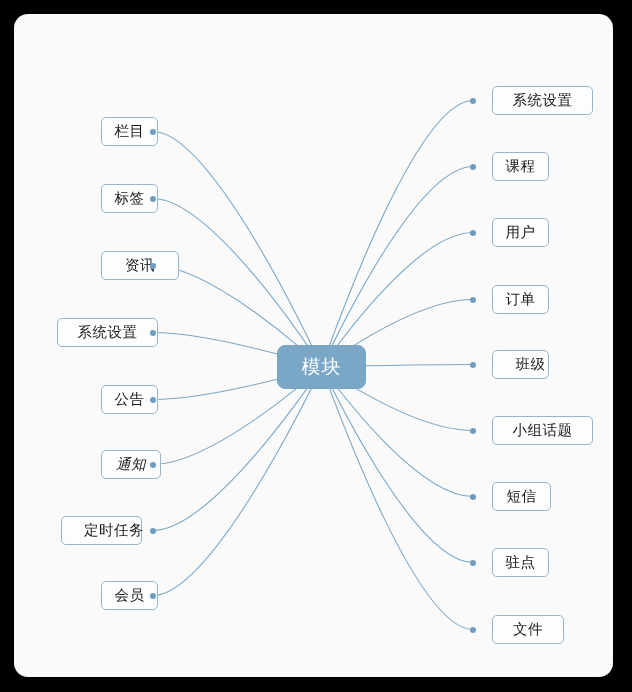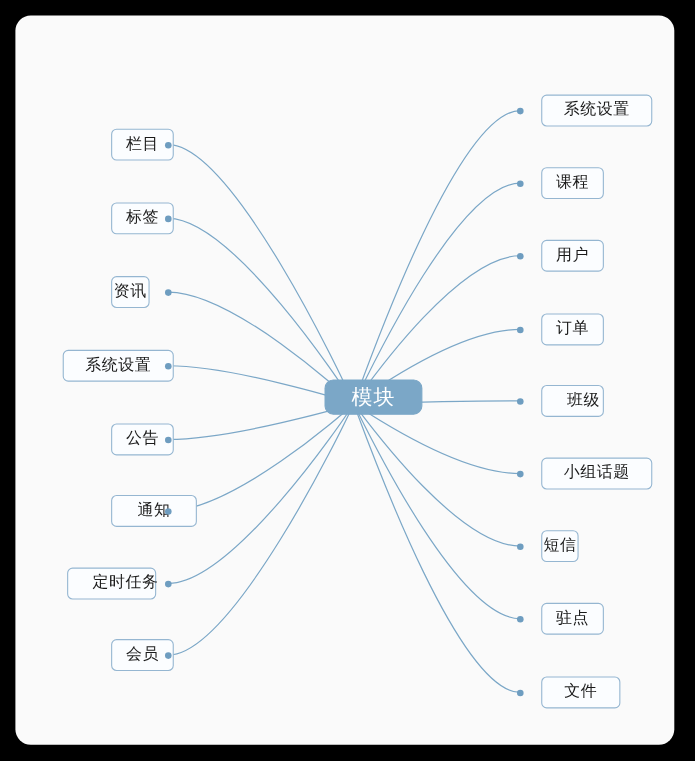--- a/index.html
+++ b/index.html
@@ -56,24 +56,23 @@
     background: #7ba7c7;
     border: 1px solid #7ba7c7;
     border-radius: 8px;
     color: #ffffff;
     font-size: 19px;
     letter-spacing: 1px;
     display: flex;
     align-items: center;
     justify-content: center;
     width: 89px;
-    height: 32px;
+    height: 44px;
     left: 263px;
     top: 331px;
-    margin-left: 18px;
   }
   .conn-dot {
     position: absolute;
     width: 6px;
     height: 6px;
     border-radius: 50%;
     background: #6e9dc0;
   }
 </style>
 </head>
@@ -105,33 +104,33 @@
 
   <div id="nodes-layer">
       <div class="node" style="left: 75px; top: 103px; width: 57px; font-family: Liberation Serif, serif;">
         <span class="node-label">栏目</span>
       </div>
       <div class="conn-dot" style="left: 136px; top: 114.5px;"></div>
       <div class="node" style="left: 75px; top: 170px; width: 57px;">
         <span class="node-label">标签</span>
       </div>
       <div class="conn-dot" style="left: 136px; top: 181.5px;"></div>
-      <div class="node" style="left: 75px; top: 237px; width: 35px;">
+      <div class="node" style="left: 75px; top: 237px; width: 78px;">
         <span class="node-label">资讯</span>
       </div>
       <div class="conn-dot" style="left: 136px; top: 248.5px;"></div>
       <div class="node" style="left: 31px; top: 304px; width: 101px;">
         <span class="node-label">系统设置</span>
       </div>
       <div class="conn-dot" style="left: 136px; top: 315.5px;"></div>
       <div class="node" style="left: 75px; top: 371px; width: 57px;">
         <span class="node-label">公告</span>
       </div>
       <div class="conn-dot" style="left: 136px; top: 382.5px;"></div>
-      <div class="node" style="left: 75px; top: 436px; width: 78px;">
+      <div class="node" style="left: 75px; top: 436px; width: 60px; font-style: italic;">
         <span class="node-label">通知</span>
       </div>
       <div class="conn-dot" style="left: 136px; top: 447.5px;"></div>
       <div class="node" style="left: 35px; top: 502px; width: 81px; padding-left: 25px;">
         <span class="node-label">定时任务</span>
       </div>
       <div class="conn-dot" style="left: 136px; top: 513.5px;"></div>
       <div class="node" style="left: 75px; top: 567px; width: 57px;">
         <span class="node-label">会员</span>
       </div>
@@ -153,21 +152,21 @@
       </div>
       <div class="conn-dot" style="left: 456px; top: 282.5px;"></div>
       <div class="node" style="left: 466px; top: 336px; width: 57px; padding-left: 20px;">
         <span class="node-label">班级</span>
       </div>
       <div class="conn-dot" style="left: 456px; top: 347.5px;"></div>
       <div class="node" style="left: 466px; top: 402px; width: 101px;">
         <span class="node-label">小组话题</span>
       </div>
       <div class="conn-dot" style="left: 456px; top: 413.5px;"></div>
-      <div class="node" style="left: 466px; top: 468px; width: 34px; justify-content: center;">
+      <div class="node" style="left: 466px; top: 468px; width: 59px; justify-content: center;">
         <span class="node-label">短信</span>
       </div>
       <div class="conn-dot" style="left: 456px; top: 479.5px;"></div>
       <div class="node" style="left: 466px; top: 534px; width: 57px;">
         <span class="node-label">驻点</span>
       </div>
       <div class="conn-dot" style="left: 456px; top: 545.5px;"></div>
       <div class="node" style="left: 466px; top: 601px; width: 72px;">
         <span class="node-label">文件</span>
       </div>

